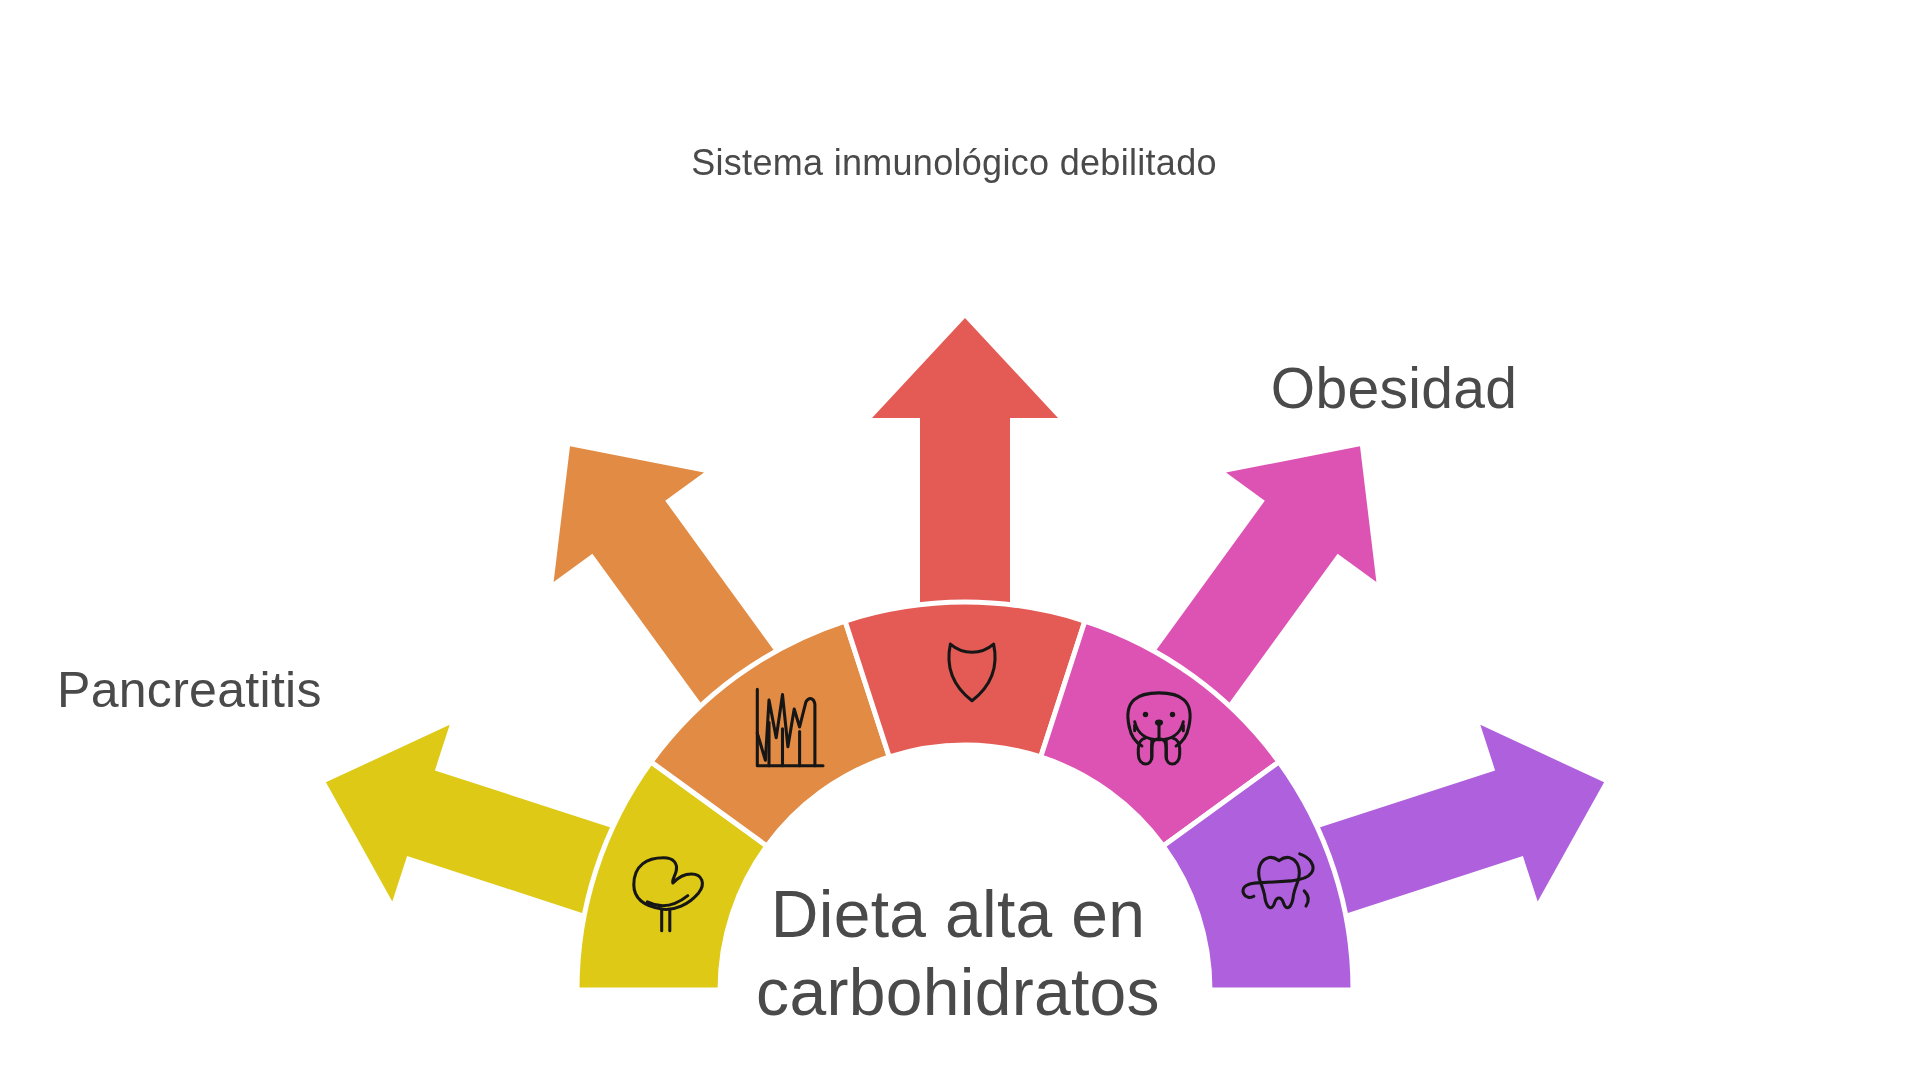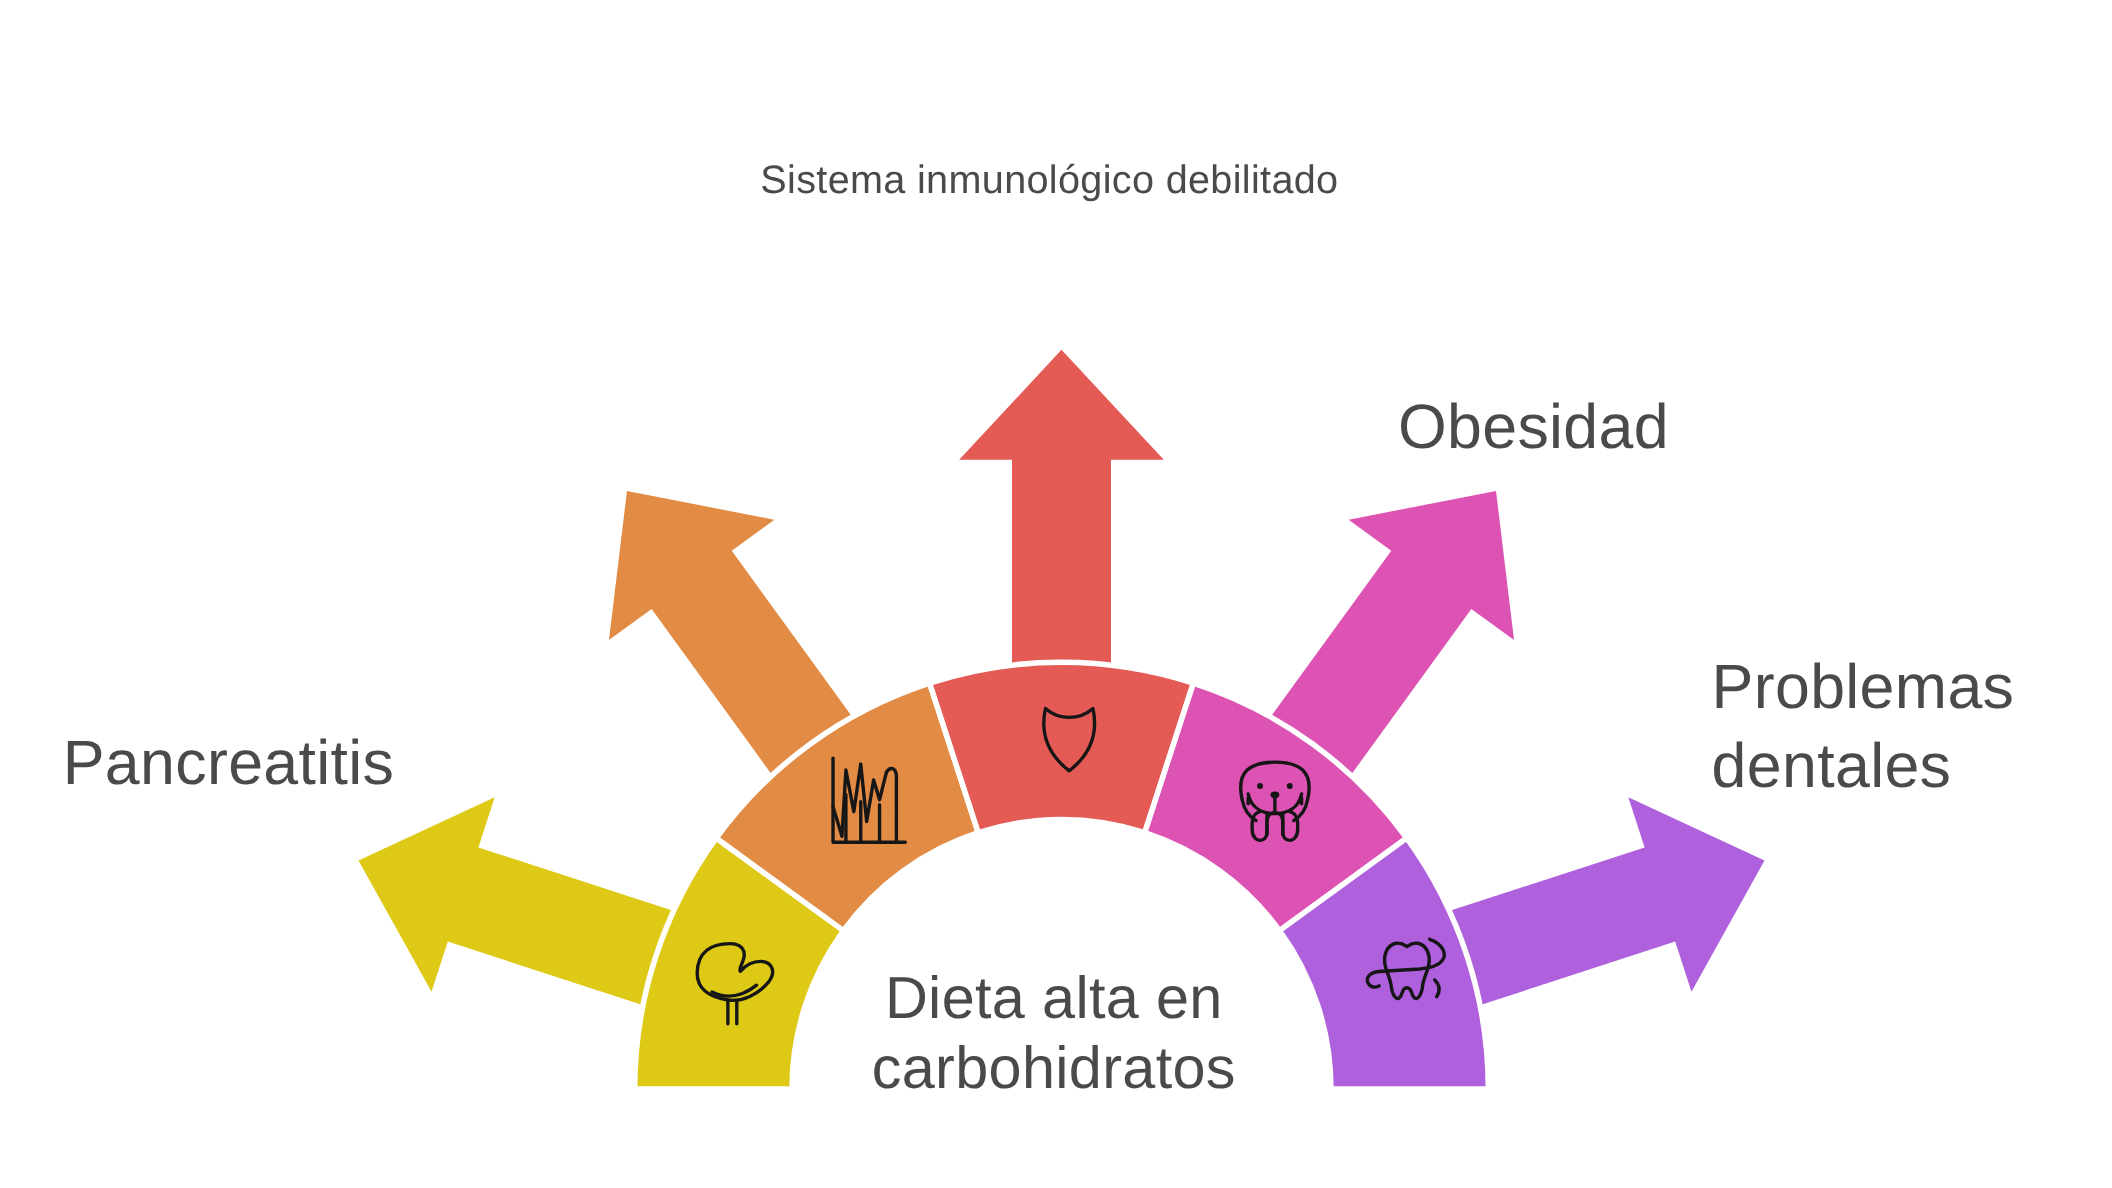--- a/index.html
+++ b/index.html
@@ -24,30 +24,30 @@
   }
   .lbl-diabetes{
     left:505px;top:352px;transform:translateX(-50%);
     white-space:nowrap;font-size:57px;
   }
   .lbl-obesidad{
     left:1394px;top:352px;transform:translateX(-50%);
     white-space:nowrap;font-size:57px;
   }
   .lbl-pancreatitis{
-    left:57px;top:658px;white-space:nowrap;font-size:57px;
+    left:57px;top:658px;white-space:nowrap;font-size:50px;
   }
   .lbl-problemas{
     left:1556px;top:590px;width:345px;
     text-align:left;font-size:57px;line-height:1.25;
   }
   .lbl-center{
     left:958px;top:876px;transform:translateX(-50%);
     width:480px;text-align:center;
-    font-size:54px;line-height:1.18;
+    font-size:66px;line-height:1.18;
   }
   .wedge{stroke:#ffffff;stroke-width:5;stroke-linejoin:round;}
   .icon{fill:none;stroke-width:3.4;stroke-linecap:round;stroke-linejoin:round;}
 </style>
 </head>
 <body>
 
 <div class="stage">
 
   <svg class="diagram-svg" width="1920" height="1080" viewBox="0 0 1920 1080">
@@ -105,16 +105,15 @@
     </g>
   </svg>
 
   <div class="lbl lbl-title">Sistema inmunológico debilitado</div>
 
 
   <div class="lbl lbl-obesidad">Obesidad</div>
 
   <div class="lbl lbl-pancreatitis">Pancreatitis</div>
 
-  <div class="lbl lbl-problemas">Problemas dentales</div>
 
   <div class="lbl lbl-center">Dieta alta en carbohidratos</div>
 </div>
 
 </body></html>

